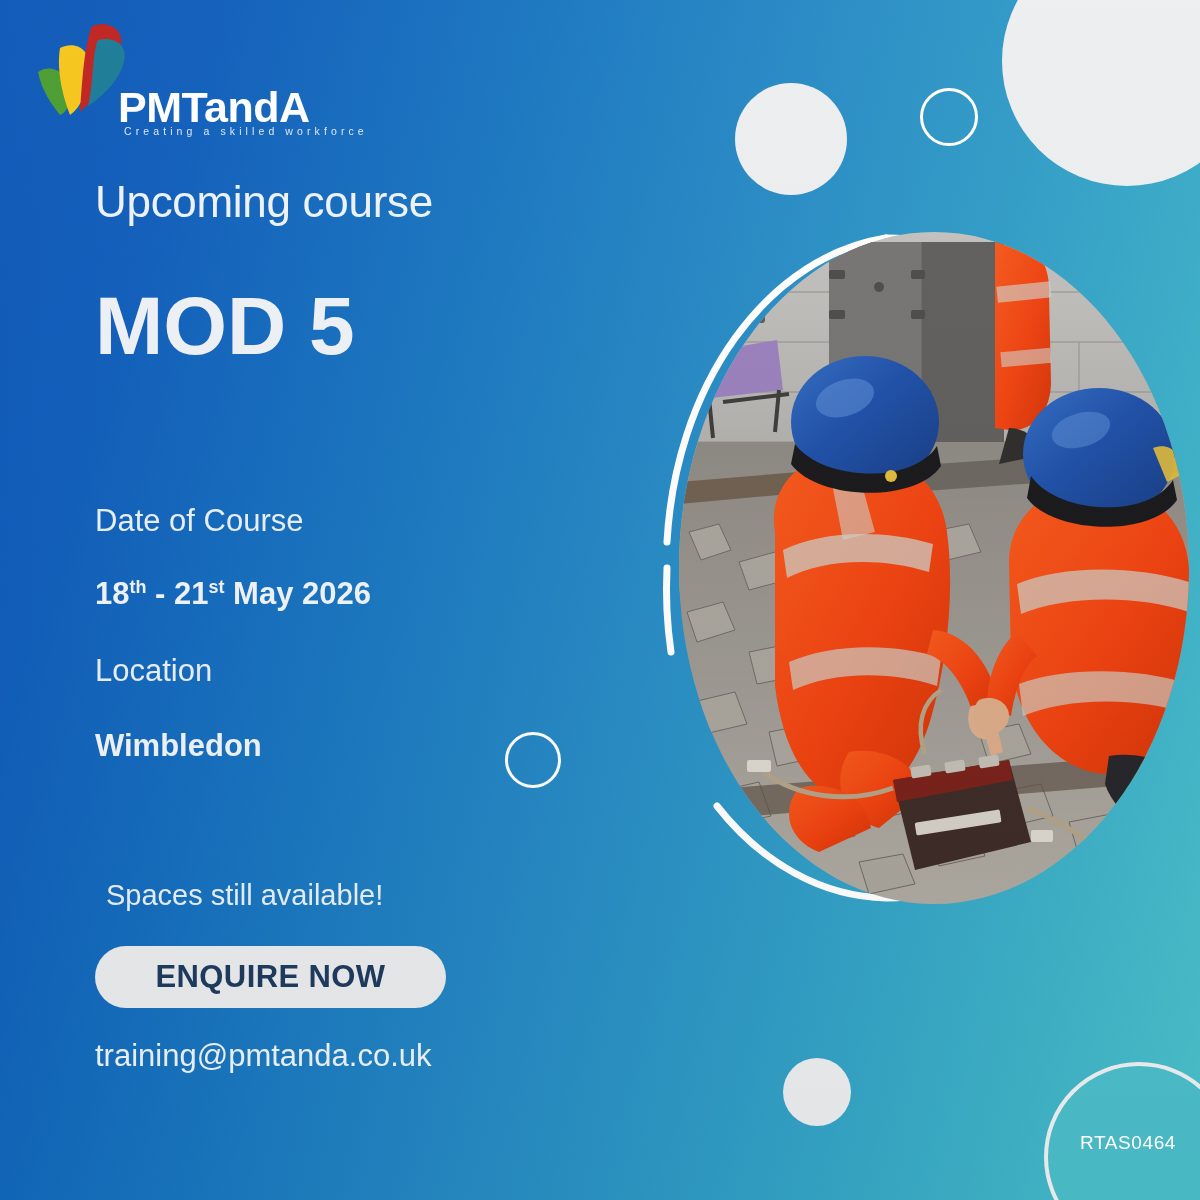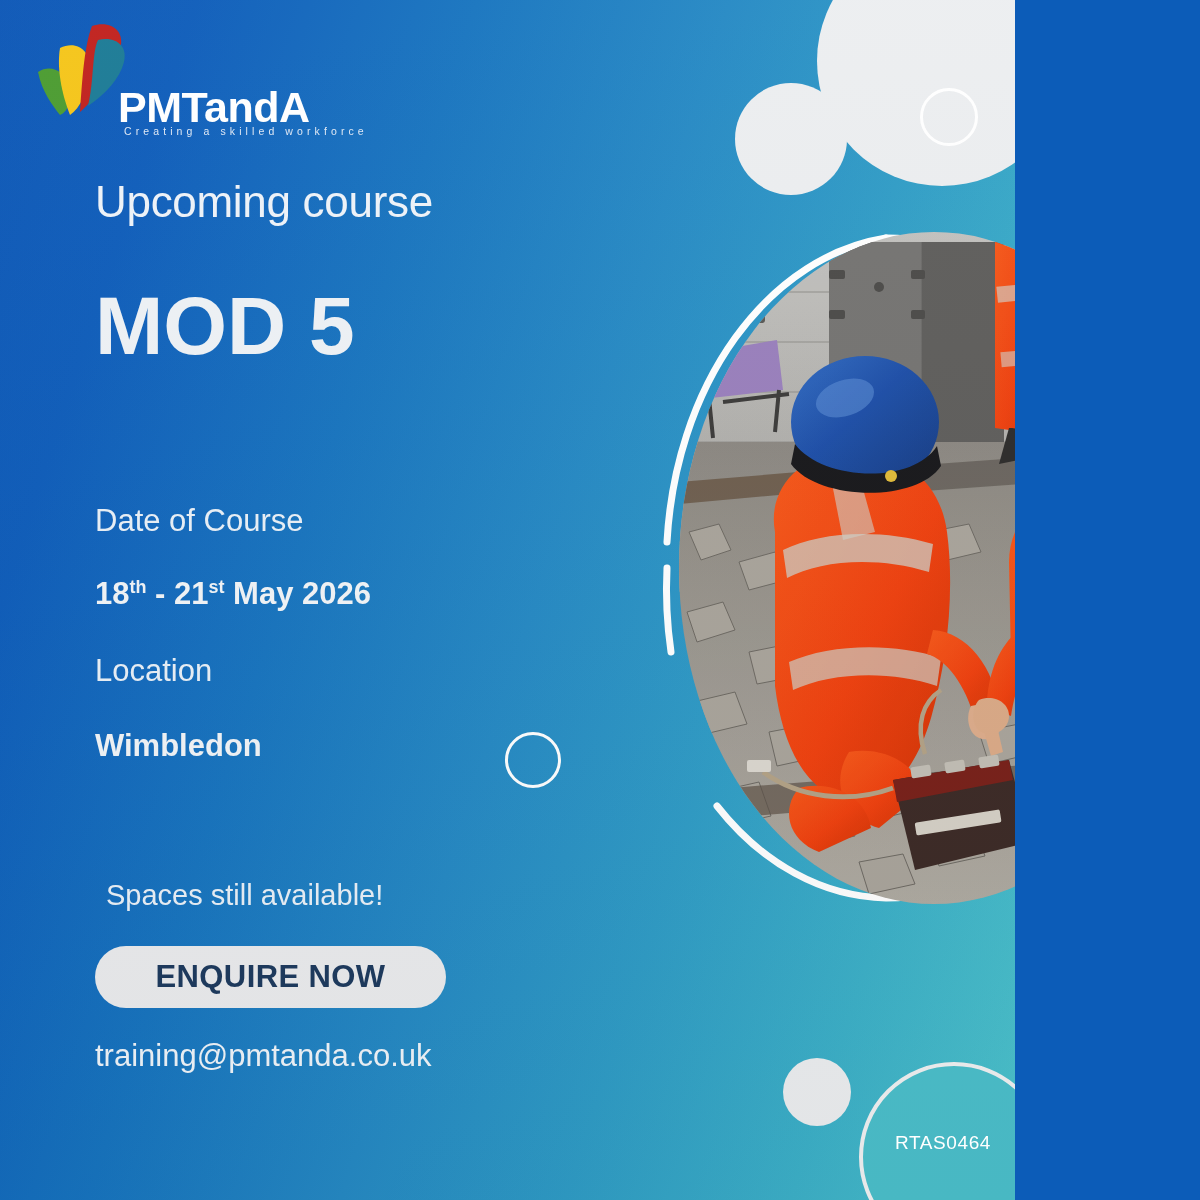--- a/index.html
+++ b/index.html
@@ -6,21 +6,21 @@
   html,body { width:1200px; height:1200px; overflow:hidden; }
   body {
     font-family:"Liberation Sans", sans-serif;
     background:#0c5cb8;
     position:relative;
   }
 
   
   #poster {
     position:absolute; inset:0;
-    width:1015px; height:1200px;
+    width:1200px; height:1200px;
     overflow:hidden;
     background:
       linear-gradient(108deg,
         #0b56b6 0%,
         #0d5cba 14%,
         #1774bf 34%,
         #2589c4 52%,
         #2f9cc6 68%,
         #3cb0c8 84%,
         #4cc3cc 100%);

